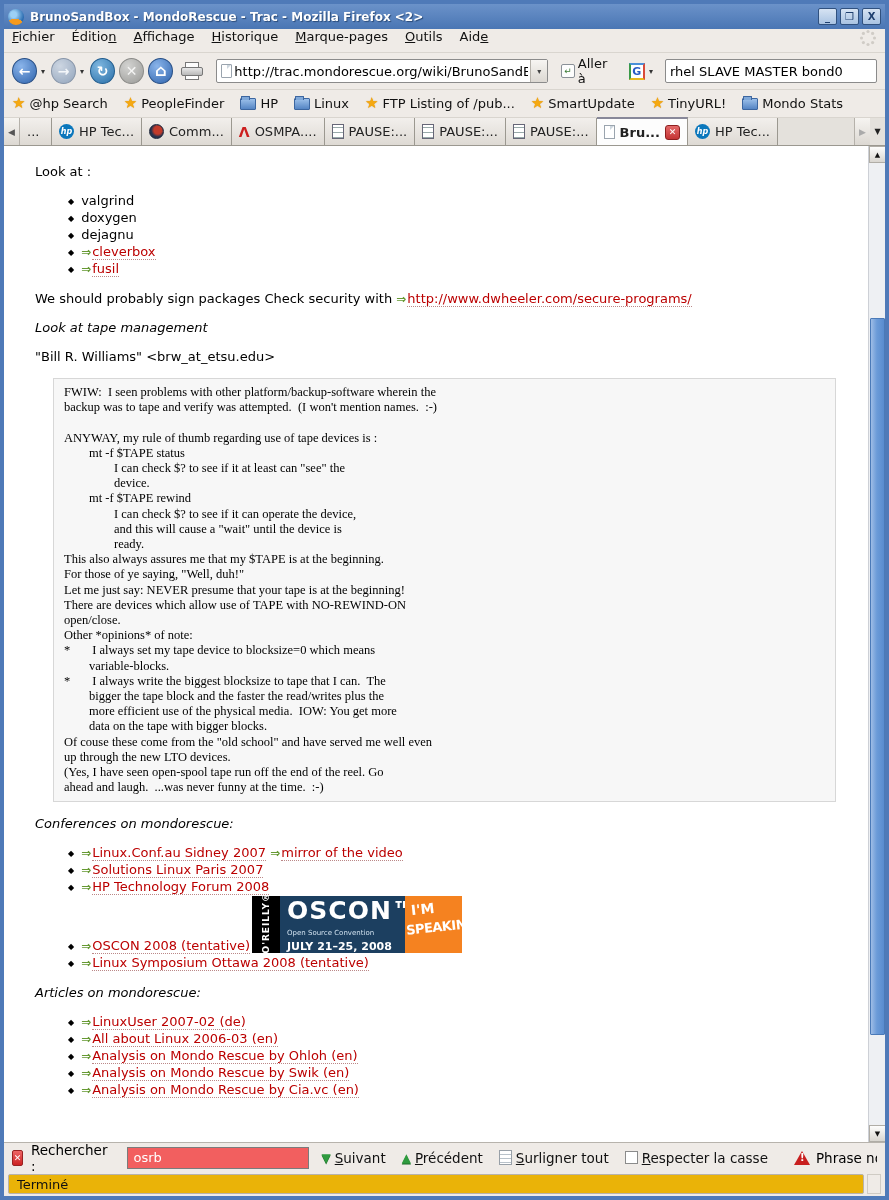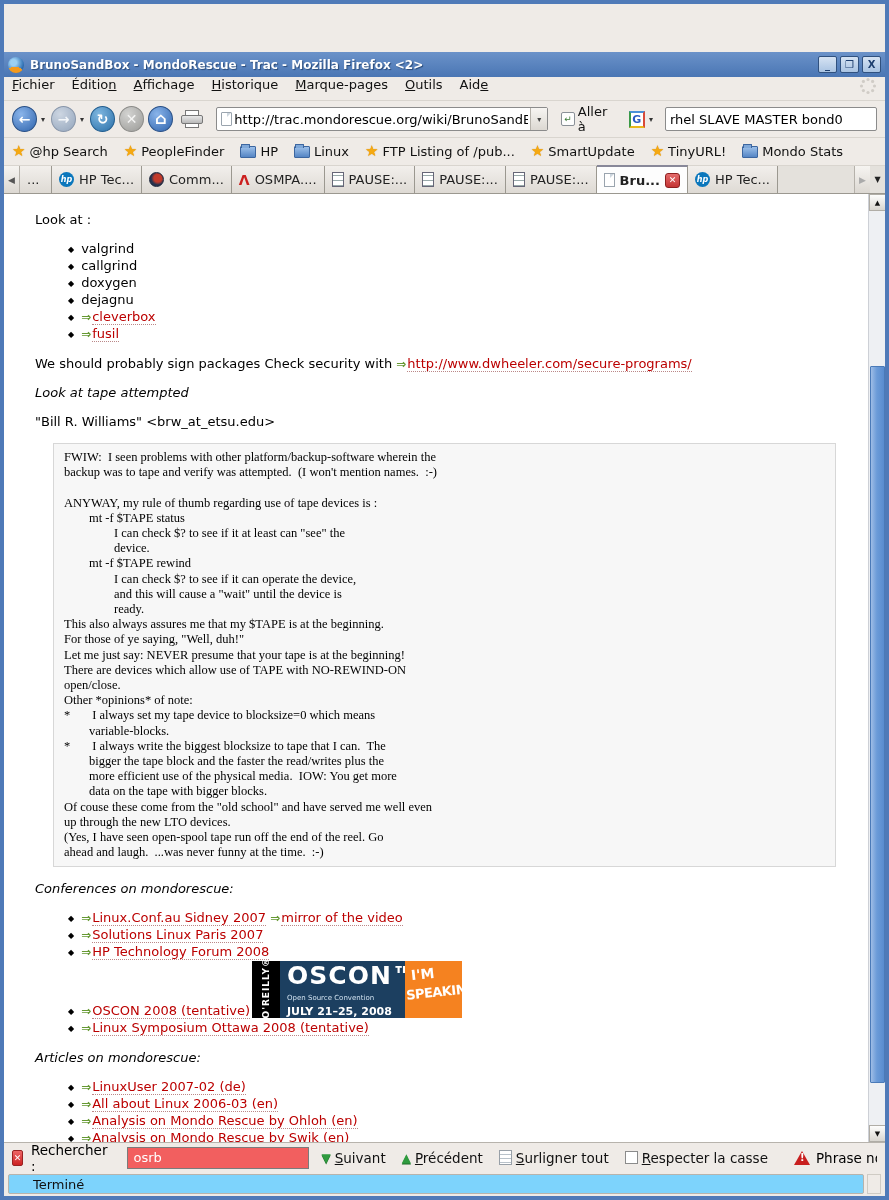--- a/index.html
+++ b/index.html
@@ -1,20 +1,20 @@
 <!DOCTYPE html>
 <html><head>
 <meta charset="utf-8">
 <style>
   * { margin:0; padding:0; box-sizing:border-box; }
   html,body { width:889px; height:1200px; font-family:"DejaVu Sans","Liberation Sans",sans-serif; }
   .window { width:889px; height:1200px; border:4px solid #4f7ab8; background:#efebe7; display:flex; flex-direction:column; }
 
   
-  .titlebar { height:25px; background:linear-gradient(#6b92c9,#4a76b4); display:flex; align-items:center; padding:0 4px; flex:0 0 auto;margin-top:48px; }
+  .titlebar { height:25px; background:linear-gradient(#6b92c9,#4a76b4); display:flex; align-items:center; padding:0 4px; flex:0 0 auto; }
   .ff-icon { width:16px; height:16px; border-radius:50%; background:radial-gradient(circle at 35% 35%, #9cd0f5 0 20%, #2b6cb0 70%); position:relative; overflow:hidden; margin-right:6px; }
   .ff-icon::after { content:""; position:absolute; left:-3px; top:6px; width:20px; height:14px; background:radial-gradient(circle at 50% 100%, #f59a1e 0 60%, transparent 61%); border-radius:50%; }
   .title-text { color:#fff; font-weight:bold; font-size:12px; flex:1; white-space:nowrap; overflow:hidden; text-shadow:1px 1px 1px #2a4a77; }
   .win-btn { width:19px; height:17px; margin-left:3px; background:linear-gradient(#d6e3f3,#a9c3e2); border:1px solid #30517f; border-radius:2px; color:#1e3f6f; font-size:10px; font-weight:bold; display:flex; align-items:center; justify-content:center; line-height:1; }
 
   
   .menubar { height:24px; background:#efebe7; border-bottom:1px solid #d9d5cf; display:flex; align-items:flex-start; padding:0 8px; gap:17px; font-size:13px; color:#111; flex:0 0 auto; }
   .menu-item { cursor:default; white-space:nowrap; }
   .menu-item .ak { text-decoration:underline; }
   .throbber { margin-left:auto; width:18px; height:18px; opacity:.8; }
@@ -104,21 +104,21 @@
   .arr-down { color:#2f9b3f; font-size:12px; text-shadow:0 1px 0 #1c6b28; }
   .arr-up { color:#2f9b3f; font-size:12px; text-shadow:0 1px 0 #1c6b28; }
   .hl-ico { width:13px; height:15px; background:#fdfdfd; border:1px solid #98a0a8; background-image:repeating-linear-gradient(#fff 0 3px, #b9c2ca 3px 4px); }
   .checkbox { width:13px; height:13px; background:#fff; border:1px solid #8b8b8b; }
   .warn { display:flex; align-items:center; gap:6px; margin-left:14px; white-space:nowrap; overflow:hidden; }
   .warn-tri { width:0; height:0; border-left:8px solid transparent; border-right:8px solid transparent; border-bottom:14px solid #c81f1f; position:relative; }
   .warn-tri::after { content:"!"; position:absolute; left:-2px; top:1px; color:#fff; font-size:10px; font-weight:bold; }
 
   
   .statusbar { height:24px; background:#efebe7; display:flex; align-items:center; padding:2px 4px; flex:0 0 auto; }
-  .status-field { flex:1; height:20px; border:1px solid #b7b3ac; border-radius:2px; background:#7dd3fc; display:flex; align-items:center; padding:0 24px; font-size:13px; color:#111; }
+  .status-field { flex:1; height:20px; border:1px solid #b7b3ac; border-radius:2px; background:#eab308; display:flex; align-items:center; padding:0 8px; font-size:13px; color:#111; }
   .status-grip { width:14px; height:20px; margin-left:3px; border:1px solid #cfcbc4; }
 </style>
 </head>
 <body>
 
 <div class="window">
 
   <div class="titlebar">
     <span class="ff-icon"></span>
     <span class="title-text">BrunoSandBox - MondoRescue - Trac - Mozilla Firefox &lt;2&gt;</span>
@@ -253,28 +253,27 @@
       <span class="tab-scroll grayed">▶</span>
       <span class="tab-menu">▼</span>
     </span>
   </div>
 
   <div class="content-wrap">
     <div class="content">
       <p>Look at :</p>
       <ul>
         <li><span class="bullet">◆</span><span>valgrind</span></li>
-        <li><span class="bullet">◆</span><span>callgrind</span></li>
         <li><span class="bullet">◆</span><span>doxygen</span></li>
         <li><span class="bullet">◆</span><span>dejagnu</span></li>
         <li><span class="bullet">◆</span><span class="ext">⇒</span><a class="extlink">cleverbox</a></li>
         <li><span class="bullet">◆</span><span class="ext">⇒</span><a class="extlink">fusil</a></li>
       </ul>
       <p><span>We should probably sign packages Check security with</span> <span class="ext">⇒</span><a class="extlink">http://www.dwheeler.com/secure-programs/</a></p>
-      <p class="it">Look at tape attempted</p>
+      <p class="it">Look at tape management</p>
       <p>"Bill R. Williams" &lt;brw_at_etsu.edu&gt;</p>
       <pre>FWIW:  I seen problems with other platform/backup-software wherein the
 backup was to tape and verify was attempted.  (I won't mention names.  :-)
 
 ANYWAY, my rule of thumb regarding use of tape devices is :
         mt -f $TAPE status
                 I can check $? to see if it at least can "see" the
                 device.
         mt -f $TAPE rewind
                 I can check $? to see if it can operate the device,

